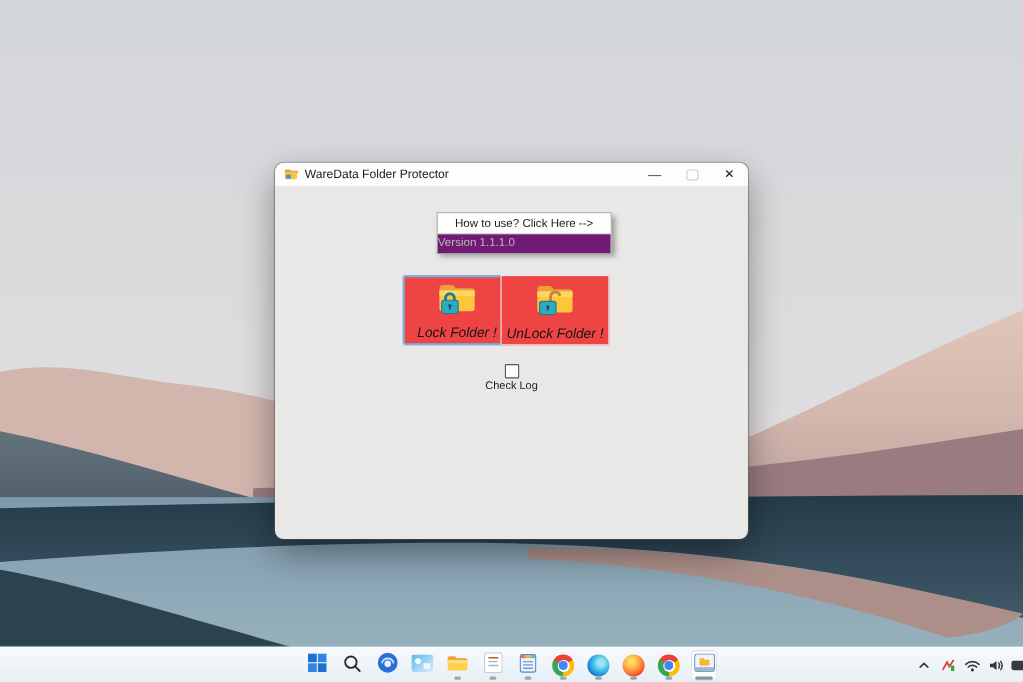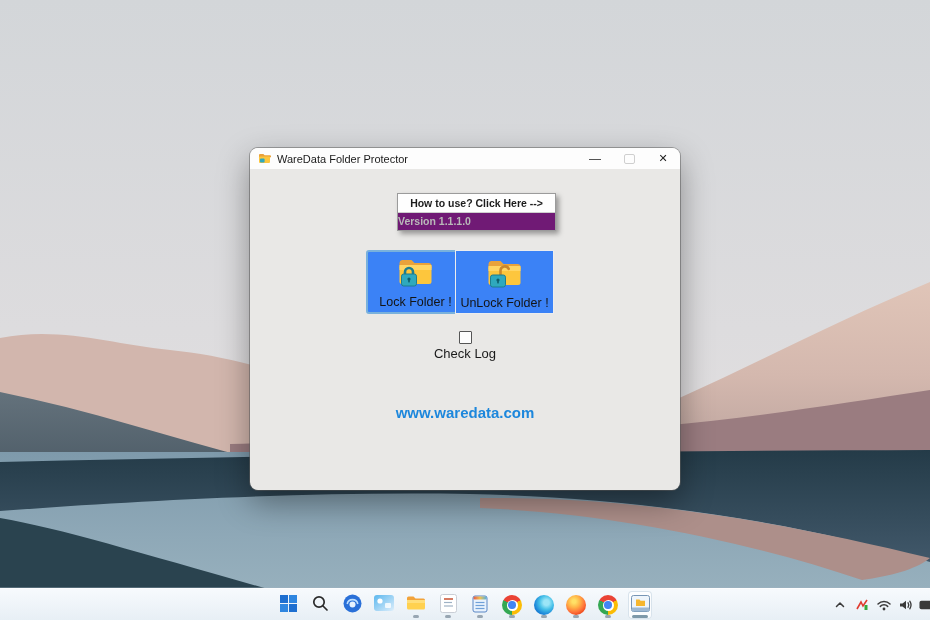--- a/index.html
+++ b/index.html
@@ -20,39 +20,39 @@
   .titlebar .app-ic{display:flex;align-items:center;}
   .titlebar .title{font-size:11px;color:#1b1b1b;margin-left:6px;flex:1;white-space:nowrap;}
   .winbtn{width:34px;height:21px;display:flex;align-items:center;justify-content:center;
     font-size:11px;color:#3c3c3c;cursor:default;}
   .winbtn.min{font-size:12px;line-height:10px;}
   .winbtn.max .box{width:9px;height:8px;border:1px solid #cfcfcf;border-radius:2px;}
   .winbtn.close{font-size:11px;color:#1f1f1f;}
   
   .howto-group{
     position:absolute;left:147px;top:45px;width:157px;background:#fcfcfc;
-    border:1px solid #9b9b9b;box-shadow:3px 3px 5px rgba(0,0,0,.35);font-weight:bold;
+    border:1px solid #9b9b9b;box-shadow:3px 3px 5px rgba(0,0,0,.35);
   }
   .howto-btn{height:18px;line-height:18px;text-align:center;font-size:10.5px;color:#1c1c1c;
     background:#fefefe;border-bottom:1px solid #cfcfcf;white-space:nowrap;cursor:default;}
   .version-label{height:17px;line-height:17px;font-size:10.5px;color:#b9b9b9;
     background:#701a75;white-space:nowrap;}
   
   .folder-btn{
-    position:absolute;top:102px;width:99px;height:64px;background:#3b82f6;
+    position:absolute;top:102px;width:99px;height:64px;background:#ef4444;
     display:flex;flex-direction:column;align-items:center;justify-content:flex-end;
-    padding-bottom:3px;box-sizing:border-box;cursor:default;
+    padding-bottom:3px;box-sizing:border-box;cursor:default;font-style:italic;
   }
   #lock-btn{left:116px;border:2px solid #79b1dc;border-radius:3px;}
   #unlock-btn{left:205px;border:1px solid #ededed;}
   .folder-btn .lbl{font-size:12.5px;color:#141414;margin-top:2px;white-space:nowrap;}
   
   .check-wrap{position:absolute;left:0;right:0;top:183px;display:flex;flex-direction:column;align-items:center;}
   .check-box{width:11px;height:11px;border:1px solid #555;background:#fdfdfd;border-radius:1px;}
-  .check-lbl{font-size:13px;color:#1a1a1a;margin-top:2px;}
+  .check-lbl{font-size:10px;color:#1a1a1a;margin-top:2px;}
   
   .warning{position:absolute;left:0;right:0;top:213px;text-align:center;font-size:11px;color:#c04d5e;white-space:nowrap;}
   .site-link{position:absolute;left:0;right:0;top:256px;text-align:center;font-size:15px;font-weight:600;
     color:#1d87dc;text-decoration:none;display:block;}
   
   #taskbar{
     position:absolute;left:0;bottom:0;width:930px;height:31px;
     background:linear-gradient(180deg,#f7fafd 0%,#e7eff5 100%);
     border-top:1px solid rgba(255,255,255,.85);
     box-shadow:0 -1px 0 rgba(160,180,195,.35);
@@ -178,21 +178,20 @@
     </span>
     <span class="lbl">UnLock Folder !</span>
   </div>
 
   <div class="check-wrap">
     <span class="check-box"></span>
     <span class="check-lbl">Check Log</span>
   </div>
 
 
-  <a class="site-link" href="#">www.waredata.com</a>
 </div>
 
 <div id="taskbar">
   <div id="task-icons">
 
     <div class="task-item">
       <span>
         <svg width="17" height="17" viewBox="0 0 17 17">
           <rect x="0" y="0" width="8" height="8" fill="#1e6fd0"></rect>
             <rect x="9" y="0" width="8" height="8" fill="#2f86e0"></rect>

